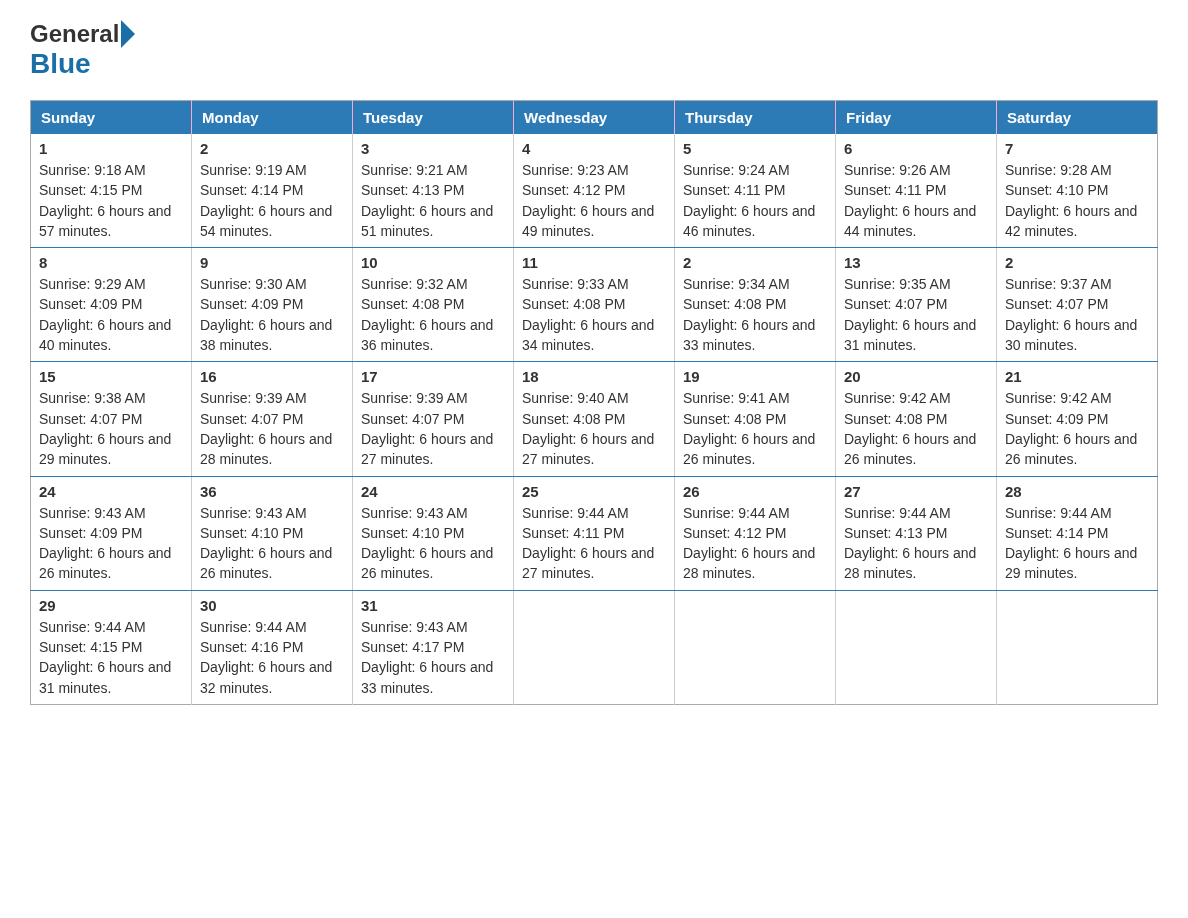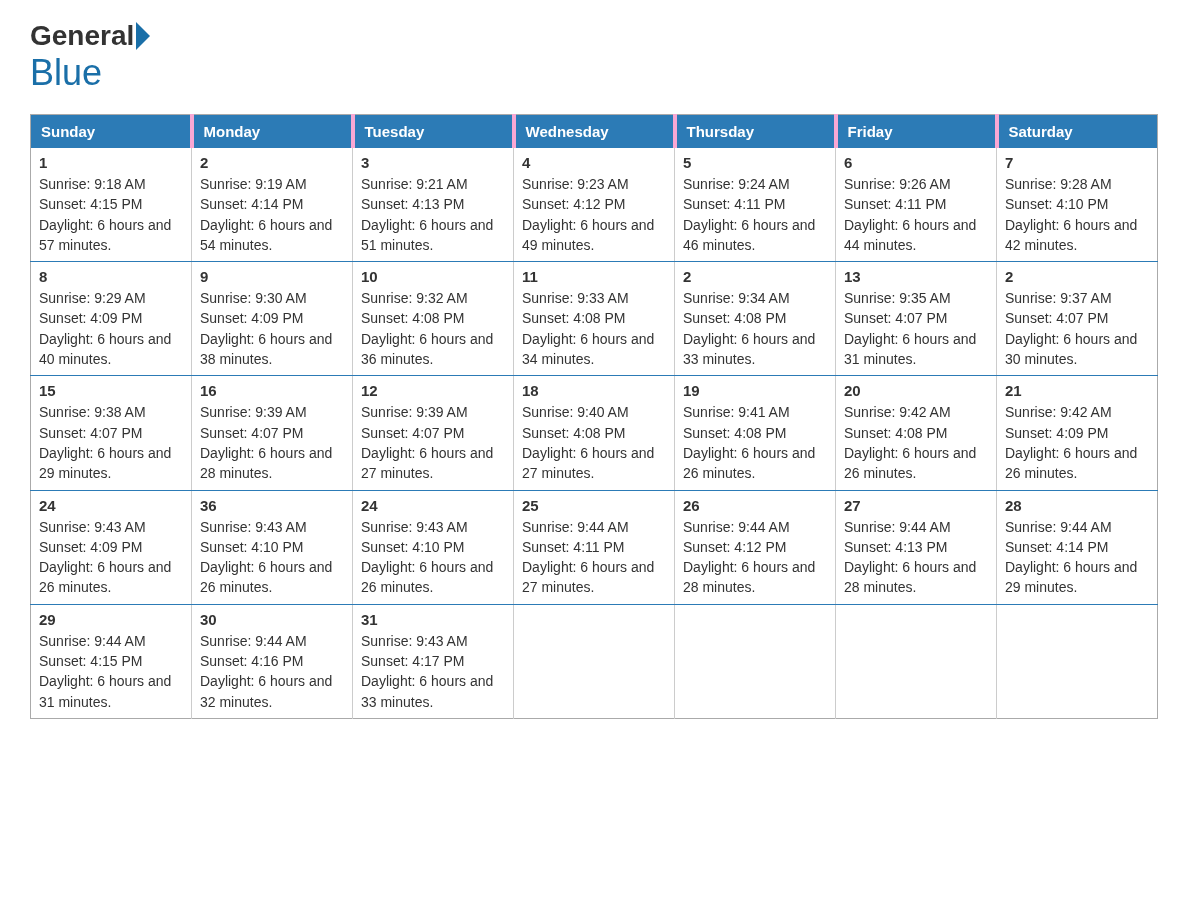--- a/index.html
+++ b/index.html
@@ -15,42 +15,42 @@
       justify-content: space-between;
       align-items: flex-start;
       margin-bottom: 20px;
     }
     .logo {
       display: flex;
       flex-direction: column;
       align-items: flex-start;
     }
     .logo-text {
-      font-size: 28px;
+      font-size: 24px;
       font-weight: bold;
       color: #333;
       display: flex;
       align-items: center;
     }
     .logo-general {
       color: #333;
     }
     .logo-arrow {
       width: 0;
       height: 0;
       border-left: 14px solid #1a6fa8;
       border-top: 14px solid transparent;
       border-bottom: 14px solid transparent;
       display: inline-block;
       margin: 0 2px;
     }
     .logo-blue {
       color: #1a6fa8;
-      font-size: 36px;
-      font-weight: normal;
+      font-size: 28px;
+      font-weight: bold;
     }
     .title-area {
       text-align: right;
     }
     .month-title {
       font-size: 52px;
       font-weight: normal;
       color: #222;
       line-height: 1.1;
     }
@@ -64,21 +64,21 @@
       border-collapse: collapse;
       border: 1px solid #aaa;
     }
     .calendar-table th {
       background-color: #2c7bb6;
       color: white;
       padding: 8px 10px;
       text-align: left;
       font-size: 15px;
       font-weight: bold;
-      border-right: 4px solid #f9a8d4;
+      border-right: 1px solid #f9a8d4;
     }
     .calendar-table th:last-child {
       border-right: none;
       margin-left: 15px;
     }
     .calendar-table td {
       vertical-align: top;
       padding: 6px 8px;
       border-right: 1px solid #ccc;
       border-bottom: 1px solid #2c7bb6;
@@ -170,21 +170,21 @@
         <td><span class="day-number">13</span>
 <span class="day-info">Sunrise: 9:35 AM<br>Sunset: 4:07 PM<br>Daylight: 6 hours and 31 minutes.</span></td>
         <td><span class="day-number">2</span>
 <span class="day-info">Sunrise: 9:37 AM<br>Sunset: 4:07 PM<br>Daylight: 6 hours and 30 minutes.</span></td>
       </tr>
       <tr>
         <td><span class="day-number">15</span>
 <span class="day-info">Sunrise: 9:38 AM<br>Sunset: 4:07 PM<br>Daylight: 6 hours and 29 minutes.</span></td>
         <td><span class="day-number">16</span>
 <span class="day-info">Sunrise: 9:39 AM<br>Sunset: 4:07 PM<br>Daylight: 6 hours and 28 minutes.</span></td>
-        <td><span class="day-number">12</span>
+        <td><span class="day-number">17</span>
 <span class="day-info">Sunrise: 9:39 AM<br>Sunset: 4:07 PM<br>Daylight: 6 hours and 27 minutes.</span></td>
         <td><span class="day-number">18</span>
 <span class="day-info">Sunrise: 9:40 AM<br>Sunset: 4:08 PM<br>Daylight: 6 hours and 27 minutes.</span></td>
         <td><span class="day-number">19</span>
 <span class="day-info">Sunrise: 9:41 AM<br>Sunset: 4:08 PM<br>Daylight: 6 hours and 26 minutes.</span></td>
         <td><span class="day-number">20</span>
 <span class="day-info">Sunrise: 9:42 AM<br>Sunset: 4:08 PM<br>Daylight: 6 hours and 26 minutes.</span></td>
         <td><span class="day-number">21</span>
 <span class="day-info">Sunrise: 9:42 AM<br>Sunset: 4:09 PM<br>Daylight: 6 hours and 26 minutes.</span></td>
       </tr>

